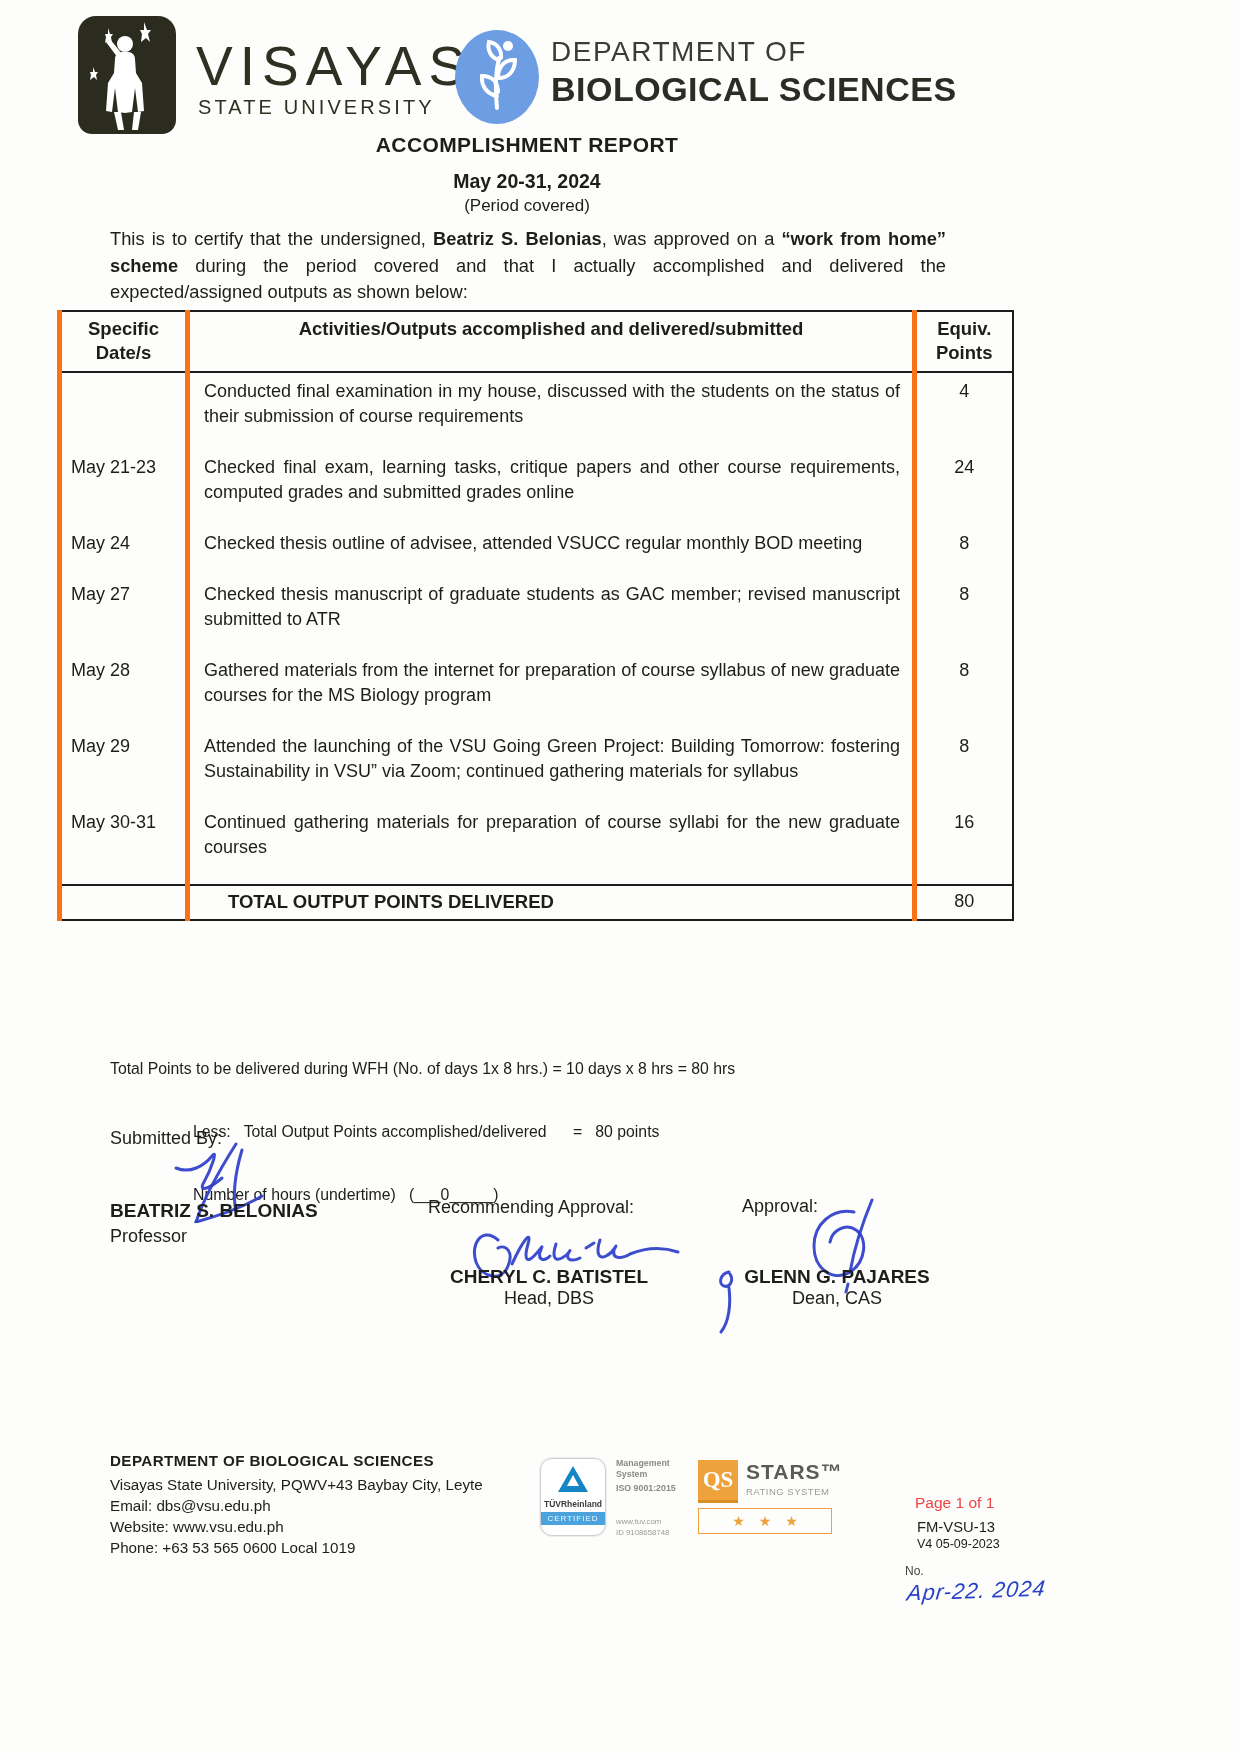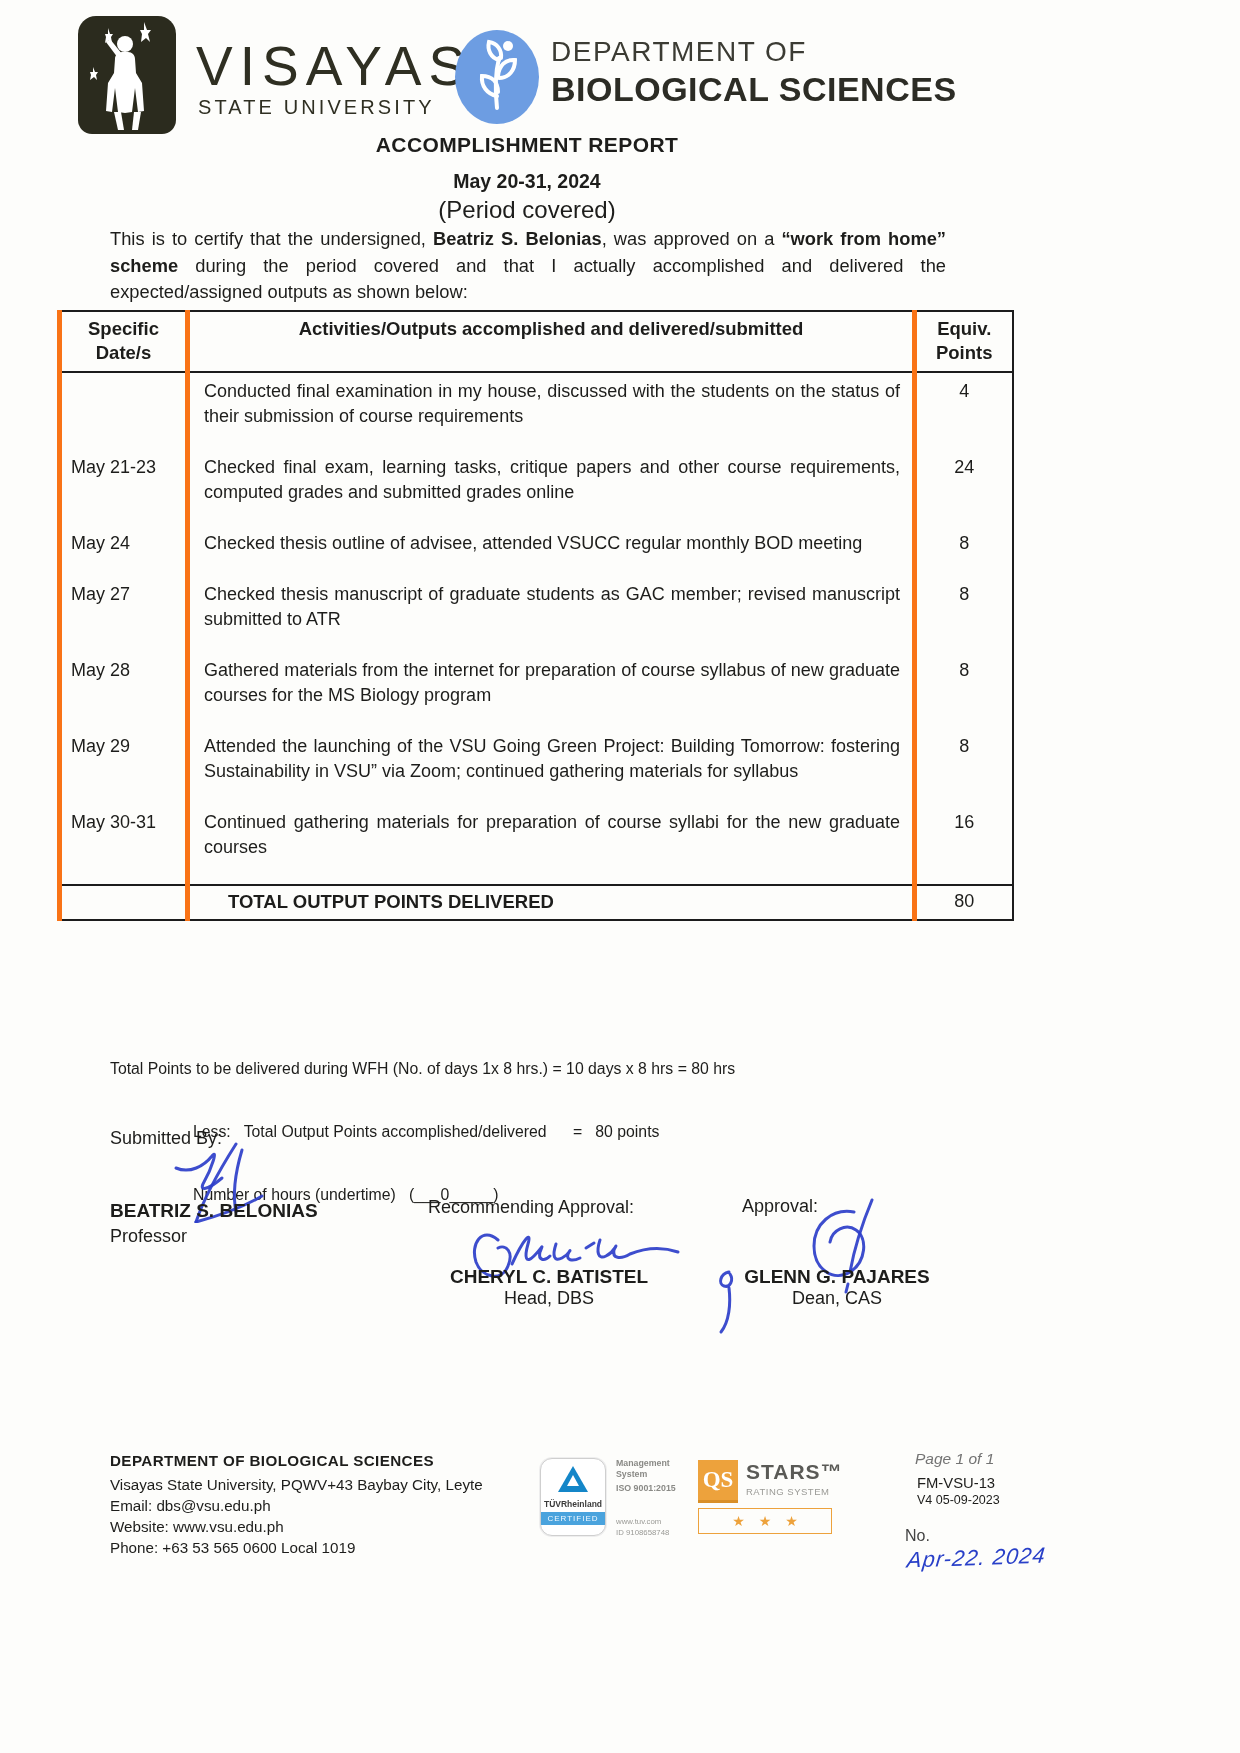--- a/index.html
+++ b/index.html
@@ -22,21 +22,21 @@
   .dbs-logo{position:absolute;left:455px;top:30px;width:84px;height:94px;border-radius:50%;
     background:#6d9de2;display:flex;align-items:center;justify-content:center;}
   .dbs-wordmark{position:absolute;left:551px;top:36px;}
   .dbs-line1{font-size:28px;color:#3b3b33;letter-spacing:1.5px;font-weight:400;}
   .dbs-line2{font-size:34px;color:#2c2c25;letter-spacing:0.5px;font-weight:700;margin-top:2px;}
 
   
   .title-block{position:absolute;top:133px;left:57px;width:940px;text-align:center;}
   .report-title{font-size:21px;font-weight:700;letter-spacing:0.4px;}
   .report-period{font-size:19.5px;font-weight:700;margin-top:13px;}
-  .period-label{font-size:24px;margin-top:3px;}
+  .period-label{font-size:17px;margin-top:3px;}
 
   
   .intro{position:absolute;top:226px;left:110px;width:836px;font-size:18.3px;line-height:26.5px;text-align:justify;}
   .intro b{font-weight:700;}
 
   
   .report-table{position:absolute;top:310px;left:57px;width:953px;border-collapse:collapse;table-layout:fixed;}
   .report-table col.c-date{width:128px;}
   .report-table col.c-act{width:727px;}
   .report-table col.c-pts{width:98px;}
@@ -90,24 +90,24 @@
   .qs-row{position:absolute;left:698px;top:1460px;display:flex;align-items:flex-start;}
   .qs-box{width:40px;height:40px;background:#eda23c;color:#fff;display:flex;align-items:center;justify-content:center;
     font-family:"Liberation Serif", serif;font-size:23px;font-weight:700;border-bottom:3px solid #d98f28;}
   .qs-words{margin-left:8px;}
   .qs-stars-label{font-size:21px;font-weight:700;color:#5a5a56;letter-spacing:1px;}
   .qs-rating-label{font-size:9.5px;color:#9a9a96;letter-spacing:0.5px;margin-top:2px;}
   .qs-stars-box{position:absolute;left:698px;top:1508px;width:132px;height:24px;border:1.5px solid #eda23c;
     display:flex;align-items:center;justify-content:center;}
   .qs-stars{color:#eda23c;font-size:14px;letter-spacing:14px;text-indent:14px;}
   .footer-right{position:absolute;left:905px;top:1450px;}
-  .page-info{font-size:15.5px;font-style:italic;color:#737373;margin-left:10px;}
+  .page-info{font-size:15.5px;color:#ef4444;margin-left:10px;margin-top:44px;}
   .form-code{font-size:14.8px;margin-top:7px;margin-left:12px;}
   .form-version{font-size:12.5px;margin-top:2px;margin-left:12px;}
-  .no-label{font-size:16px;color:#444;margin-top:20px;}
+  .no-label{font-size:12px;color:#444;margin-top:13px;}
   .handwritten-date{display:inline-block;font-size:22px;color:#2940c8;font-style:italic;
     transform:rotate(-2deg) skewX(-8deg);letter-spacing:1px;margin-left:2px;}
   .ink{stroke:#2c3ec9;fill:none;stroke-width:3;stroke-linecap:round;stroke-linejoin:round;opacity:0.92;}
 </style>
 </head>
 <body>
 
 <div class="page">
 
   <div class="header">

